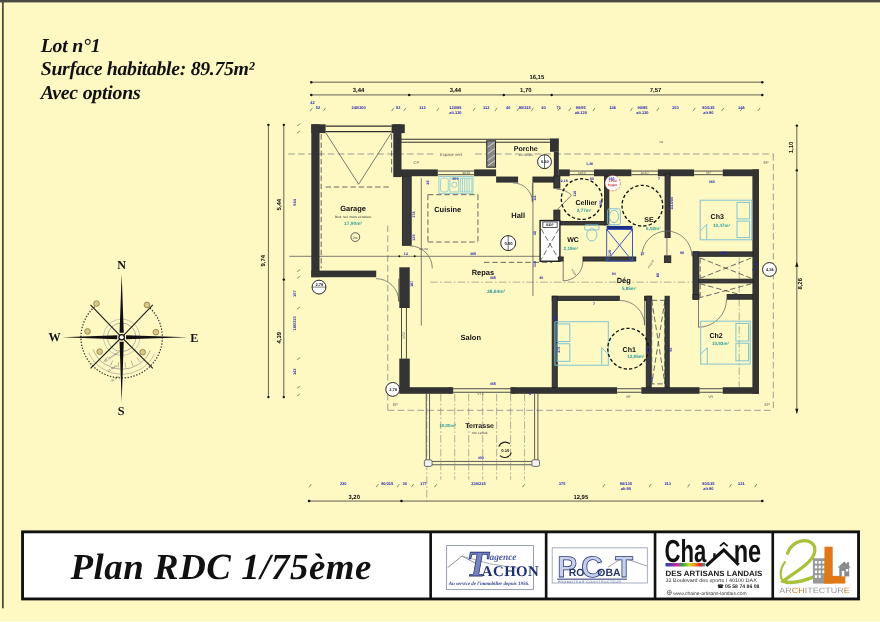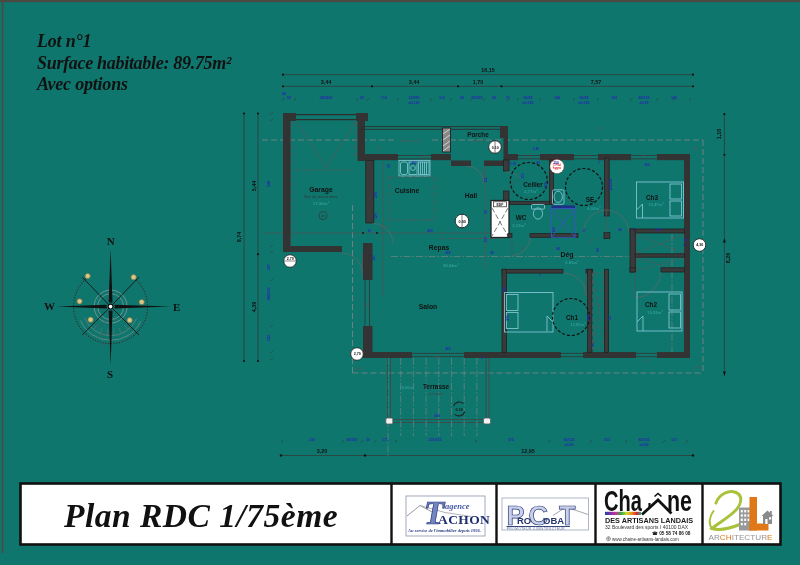--- a/index.html
+++ b/index.html
@@ -1,16 +1,16 @@
 <!DOCTYPE html>
 <html><head>
 <meta charset="utf-8">
 <style>
   html,body{margin:0;padding:0;background:#fff;}
-  #page{position:relative;width:800px;height:565px;background:#0f766e;overflow:hidden;}
+  #page{position:relative;width:800px;height:565px;background:#fef9c3;overflow:hidden;}
   svg{position:absolute;top:0;left:0;}
   text{font-family:"Liberation Sans",sans-serif;}
   .ser{font-family:"Liberation Serif",serif;}
   .w{fill:#333;stroke:none;}
   .iw{fill:#3a3a3a;stroke:#222;stroke-width:0.8;}
   .ln{stroke:#2e2e2e;fill:none;}
   .thin{stroke:#555;stroke-width:0.7;fill:none;}
   .dim{stroke:#333;stroke-width:0.7;fill:none;}
   .dsh{stroke:#555;stroke-width:0.8;fill:none;stroke-dasharray:5 2.5;}
   .ldsh{stroke:#8a8a8a;stroke-width:0.75;fill:none;stroke-dasharray:6 3;}

